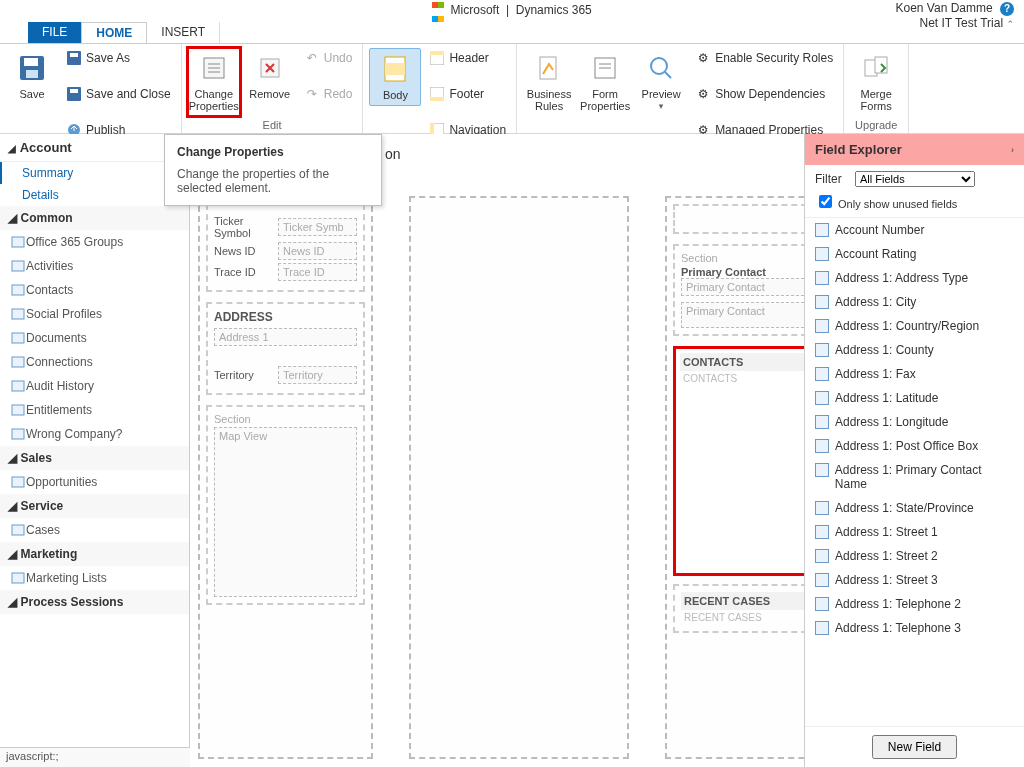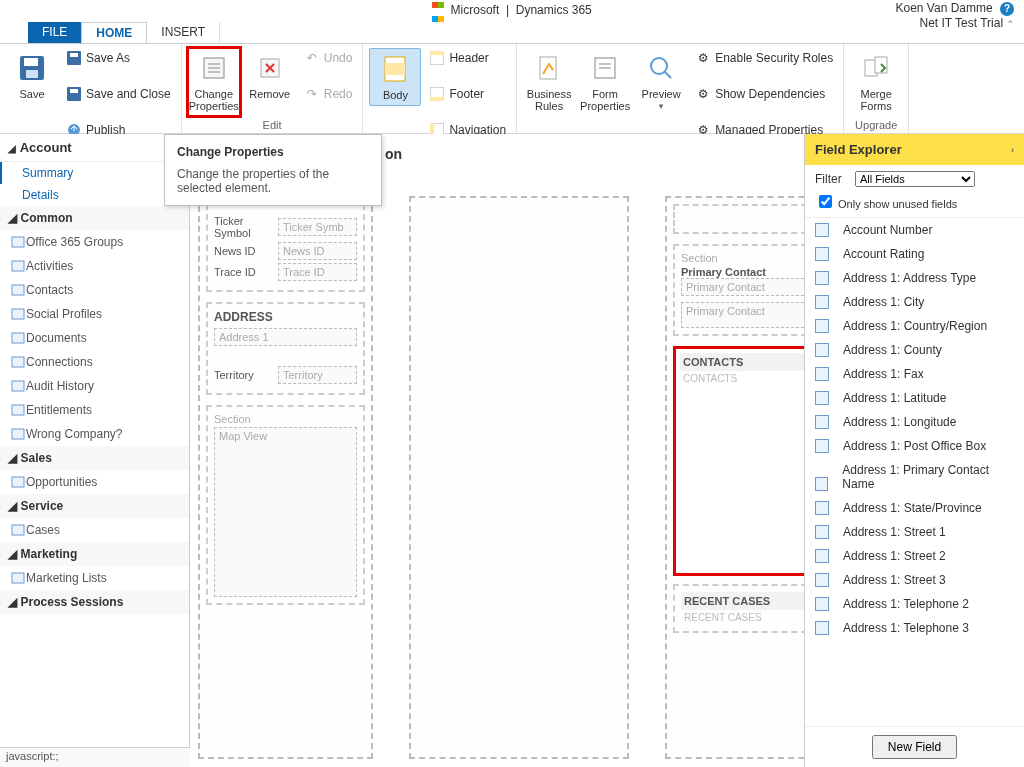--- a/index.html
+++ b/index.html
@@ -31,42 +31,42 @@
 .body-area { position:absolute; top:134px; left:0; right:0; bottom:0; display:flex;}
 .left-nav { width:190px; border-right:1px solid #ccc; overflow:hidden; background:#fff;}
 .nav-header { padding:6px 8px; font-weight:bold; font-size:13px; border-bottom:1px solid #eee;}
 .nav-header .arrow { display:inline-block; margin-right:4px; font-size:10px;}
 .nav-item { padding:4px 8px 4px 22px; font-size:12px; color:#0b66b2; cursor:pointer;}
 .nav-item.cur { border-left:2px solid #0b66b2; padding-left:20px;}
 .sub-section-h { padding:5px 8px; font-weight:bold; font-size:12px; background:#f7f7f7;}
 .sub-item { padding:4px 6px 4px 10px; display:flex; align-items:center; font-size:12px; cursor:pointer; color:#555;}
 .sub-item .sicon { width:16px; height:16px; display:flex; align-items:center; justify-content:center; color:#6b9ac9;}
 .canvas { flex:1; position:relative; background:#fff; overflow:hidden;}
-.canvas-label { position:absolute; top:12px; left:195px; font-weight:bold; font-size:14px;}
+.canvas-label { position:absolute; top:12px; left:195px; font-weight:normal; font-size:14px;}
 .canvas-inner { position:absolute; top:62px; left:8px; right:8px; bottom:8px; display:flex; gap:36px;}
 .col { border:2px dashed #bbb; flex:0 0 175px; padding:6px; background:#fefefe; position:relative;}
 .col-mid { flex:0 0 220px;}
 .col-right { flex:0 0 160px;}
 .dash-section { border:2px dashed #ccc; margin-bottom:10px; padding:6px; }
 .field-row { display:flex; align-items:center; margin:3px 0; gap:4px;}
 .field-label { flex:0 0 60px; font-size:11px; color:#555;}
 .field-label-w { flex:0 0 90px; font-size:11px; color:#555; font-weight:bold;}
 .field-input { flex:1; border:1px dashed #bbb; padding:2px 4px; font-size:11px; color:#aaa; background:#fafafa; height:18px; overflow:hidden;}
 .sect-title { font-weight:bold; font-size:12px; margin-bottom:4px; color:#555;}
 .sect-title-light { font-size:11px; color:#aaa; margin-bottom:2px;}
 .contacts-box { border:3px solid #e40000; height:230px; margin-top:6px; padding:4px; background:#fff;}
 .contacts-hdr { background:#f2f2f2; font-size:11px; font-weight:bold; padding:3px; color:#555;}
 .contacts-sub { font-size:10px; color:#bbb; padding:2px 3px;}
 .field-explorer { width:220px; border-left:1px solid #ccc; display:flex; flex-direction:column;}
-.fe-header { padding:8px 10px; font-weight:bold; font-size:13px; background:#fde047; display:flex; justify-content:space-between; align-items:center;}
+.fe-header { padding:8px 10px; font-weight:bold; font-size:13px; background:#fca5a5; display:flex; justify-content:space-between; align-items:center;}
 .fe-filter { padding:6px 10px; border-bottom:1px solid #eee; font-size:12px;}
 .fe-filter select { width:120px; font-size:11px;}
 .fe-filter label { display:block; margin-top:5px; font-size:11px;}
 .fe-list { flex:1; overflow-y:auto;}
-.fe-item { padding:5px 10px; display:flex; align-items:flex-end; gap:14px; font-size:12px; cursor:pointer;}
+.fe-item { padding:5px 10px; display:flex; align-items:flex-start; gap:6px; font-size:12px; cursor:pointer;}
 .fe-item .fi-icon { width:14px; height:14px; border:1px solid #6b9ac9; background:#eaf3fb; display:inline-block;}
 .fe-footer { padding:8px; text-align:center; border-top:1px solid #eee;}
 .fe-footer button { padding:3px 14px; font-size:12px;}
 .statusbar { position:absolute; bottom:0; left:0; height:20px; border-top:1px solid #ccc; padding:2px 6px; font-size:11px; color:#555; background:#f9f9f9; width:190px;}
 svg { display:block; }
 .chev { font-size:9px; color:#666;}
 </style>
 </head>
 <body>
 

